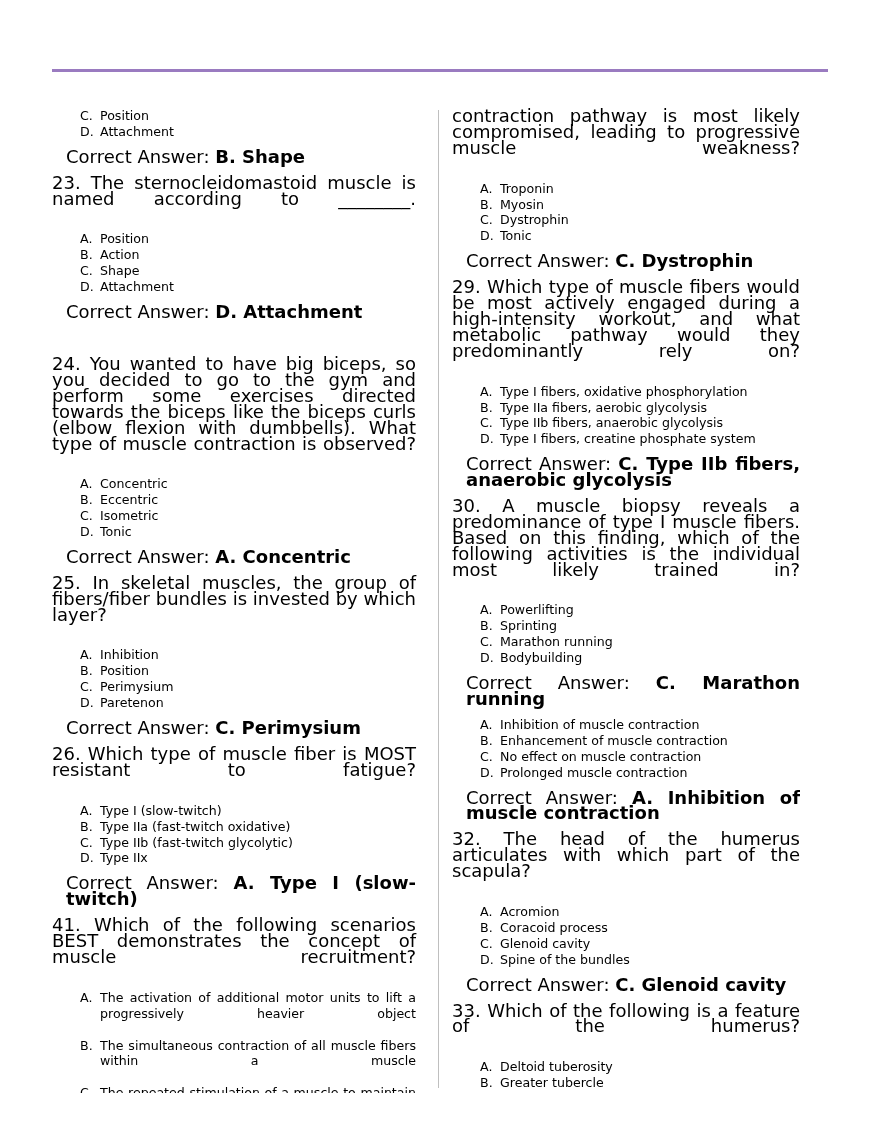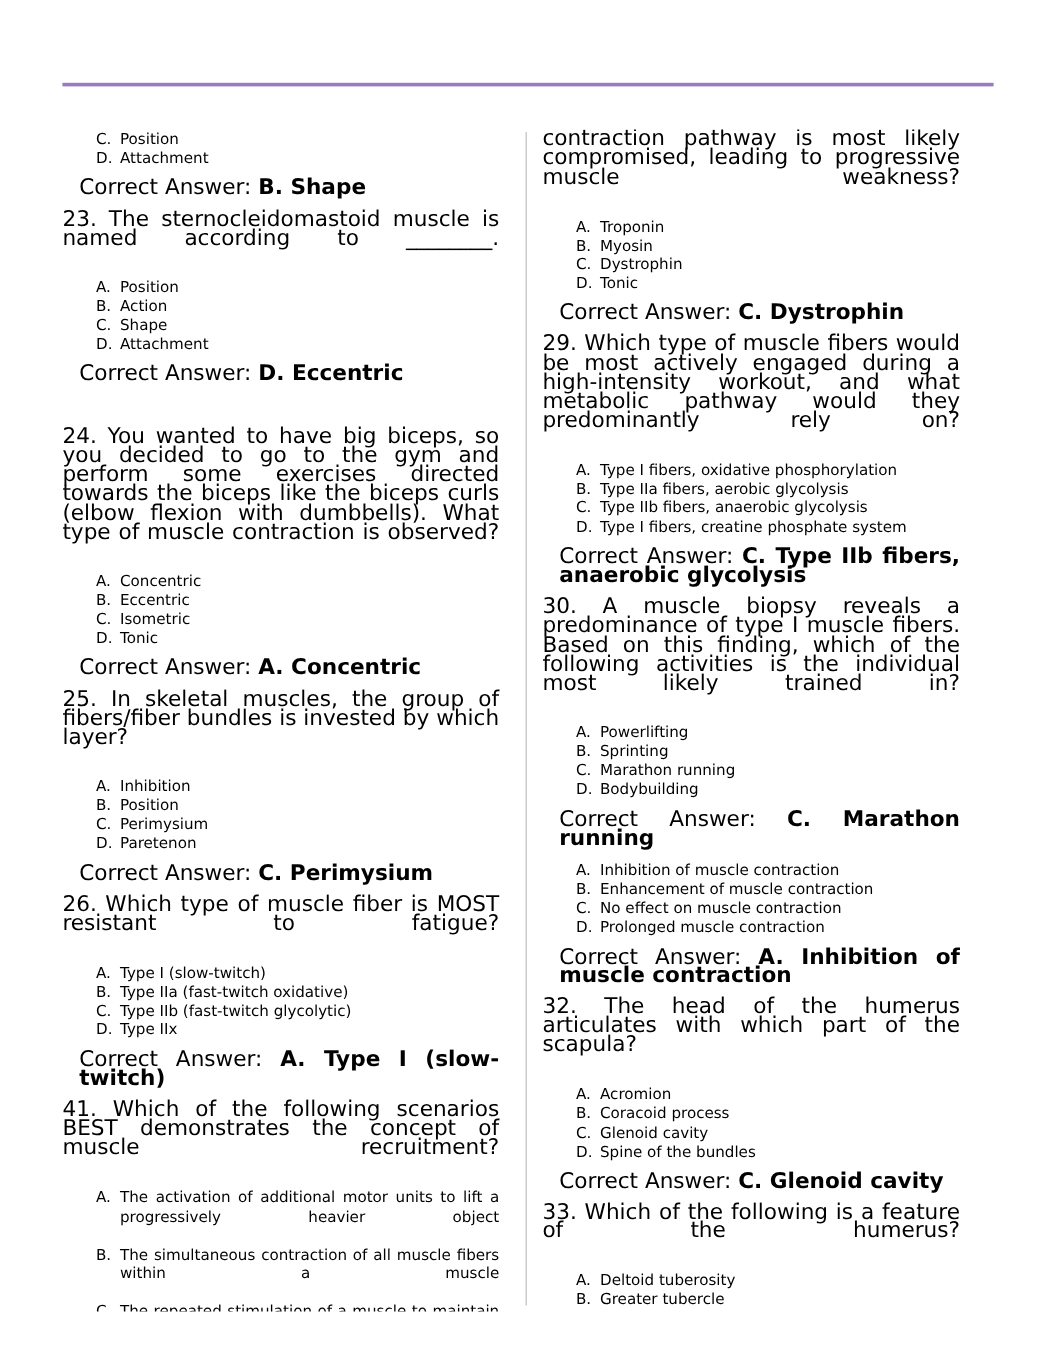--- a/index.html
+++ b/index.html
@@ -152,21 +152,21 @@
         </li>
         <li class="single">
           <span class="lt">C.</span>
           <span class="ot">Shape</span>
         </li>
         <li class="single">
           <span class="lt">D.</span>
           <span class="ot">Attachment</span>
         </li>
       </ol>
-      <p class="answer"><span>Correct Answer: </span><span class="ans-val">D. Eccentric</span></p>
+      <p class="answer"><span>Correct Answer: </span><span class="ans-val">D. Attachment</span></p>
 
       <div class="gap-block"></div>
 
       <p class="qtext justify-last">24. You wanted to have big biceps, so you decided to go to the gym and perform some exercises directed towards the biceps like the biceps curls (elbow flexion with dumbbells). What type of muscle contraction is observed?</p>
       <ol class="opts">
         <li class="single">
           <span class="lt">A.</span>
           <span class="ot">Concentric</span>
         </li>
         <li class="single">

